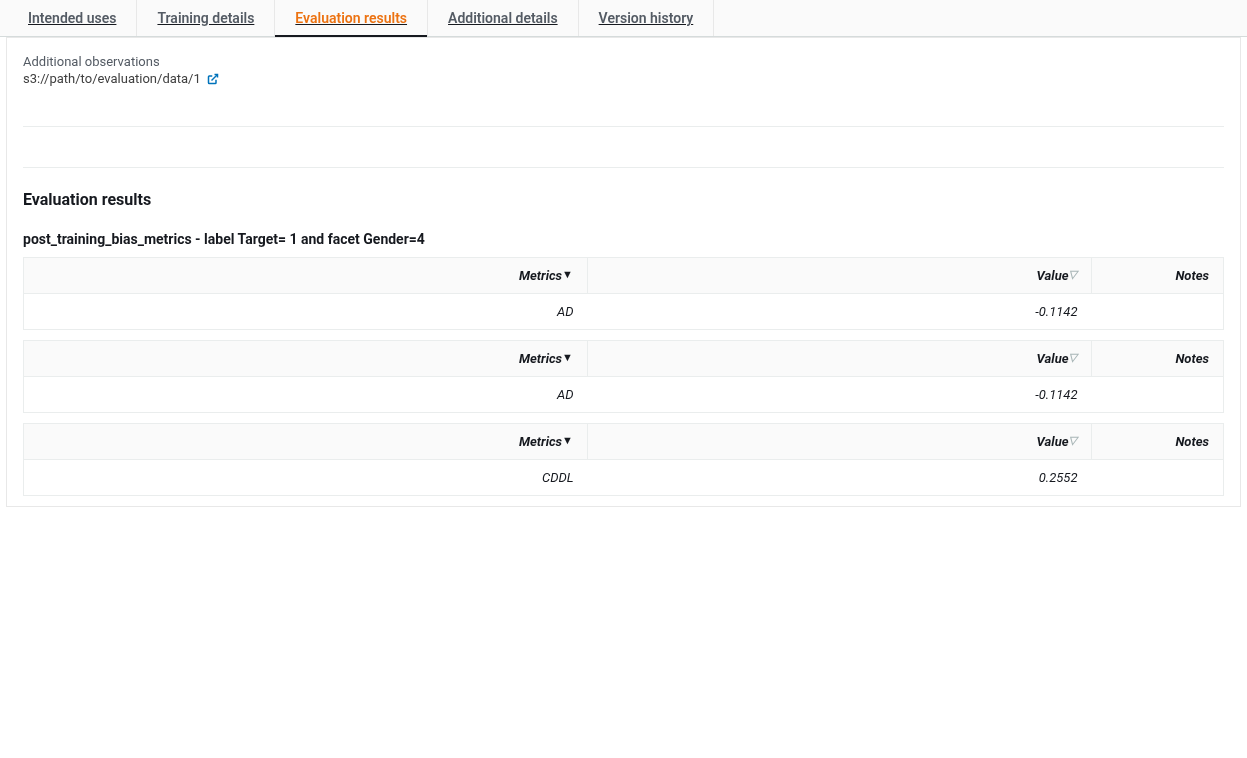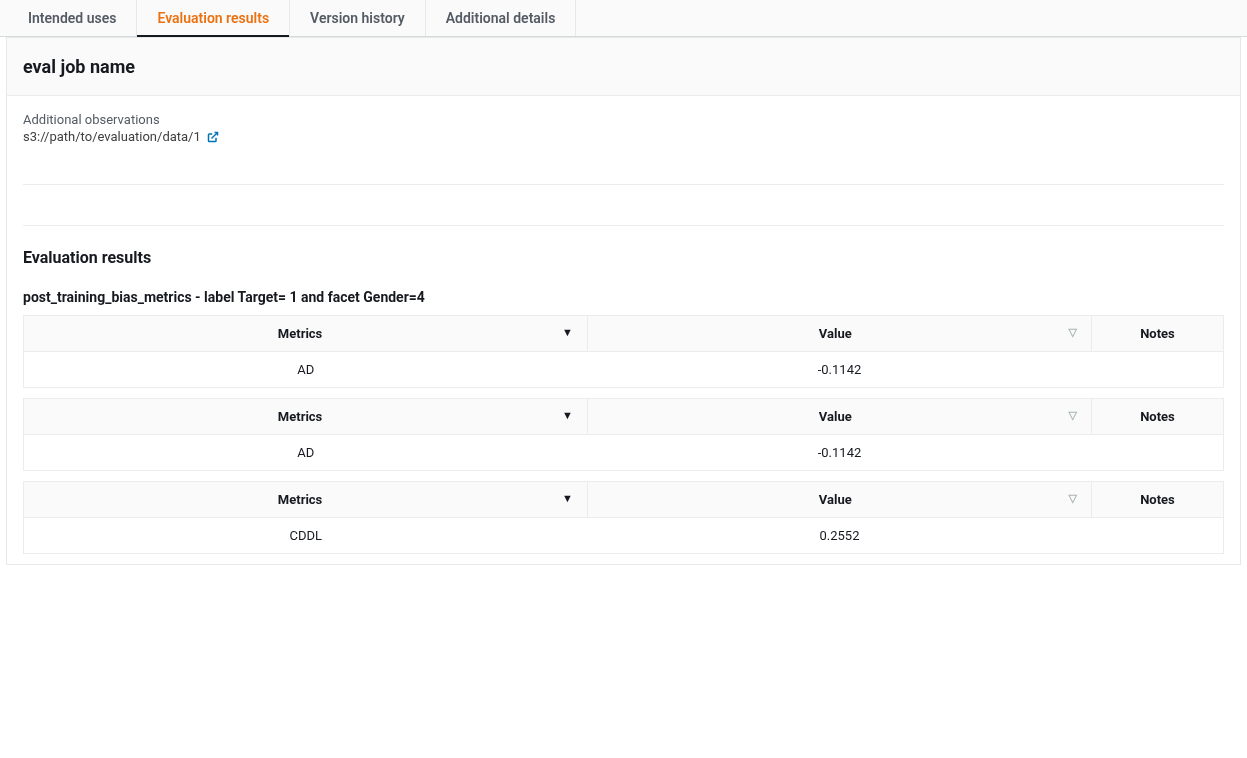--- a/index.html
+++ b/index.html
@@ -11,20 +11,21 @@
       font-family: -apple-system, BlinkMacSystemFont, "Segoe UI", Roboto, Helvetica, Arial, sans-serif;
       font-size: 14px;
       color: #16191f;
       background: #fff;
     }
     .tabs-bar {
       display: flex;
       border-bottom: 1px solid #d5dbdb;
       background: #fafafa;
       padding-left: 8px;
+      text-decoration: underline;
     }
     .tab {
       padding: 10px 20px;
       font-size: 14px;
       font-weight: 600;
       color: #545b64;
       cursor: pointer;
       border-right: 1px solid #e8e8e8;
       position: relative;
     }
@@ -97,23 +98,24 @@
     }
     table {
       width: 100%;
       border-collapse: collapse;
       border: 1px solid #eaeded;
     }
     thead tr {
       background: #fafafa;
     }
     th, td {
-      text-align: center;
+      text-align: right;
       padding: 10px 14px;
       font-size: 13px;
+      font-style: italic;
     }
     th {
       font-weight: 700;
       color: #16191f;
       border-bottom: 1px solid #eaeded;
       position: relative;
     }
     th.col-sep {
       border-right: 1px solid #eaeded;
     }
@@ -132,30 +134,28 @@
     }
     .col-metrics { width: 47%; }
     .col-value { width: 42%; }
     .col-notes { width: 11%; }
   </style>
 </head>
 <body>
 
 <div class="tabs-bar">
   <div class="tab">Intended uses</div>
+  <div class="tab">Training details</div>
   <div class="tab active">Evaluation results</div>
+  <div class="tab">Additional details</div>
   <div class="tab">Version history</div>
-  <div class="tab">Additional details</div>
 </div>
 
 <div class="container">
 
-  <div class="panel-header">
-    <h2>eval job name</h2>
-  </div>
 
   <div class="section">
     <div class="field-label">Additional observations</div>
 
     <div class="field-value">
       <a href="#" class="link">
         <span>s3://path/to/evaluation/data/1</span>
         <span class="external-icon">
           <svg width="12" height="12" viewBox="0 0 16 16" fill="none" stroke="#0073bb" stroke-width="2">
             <path d="M10 2h4v4"></path>

